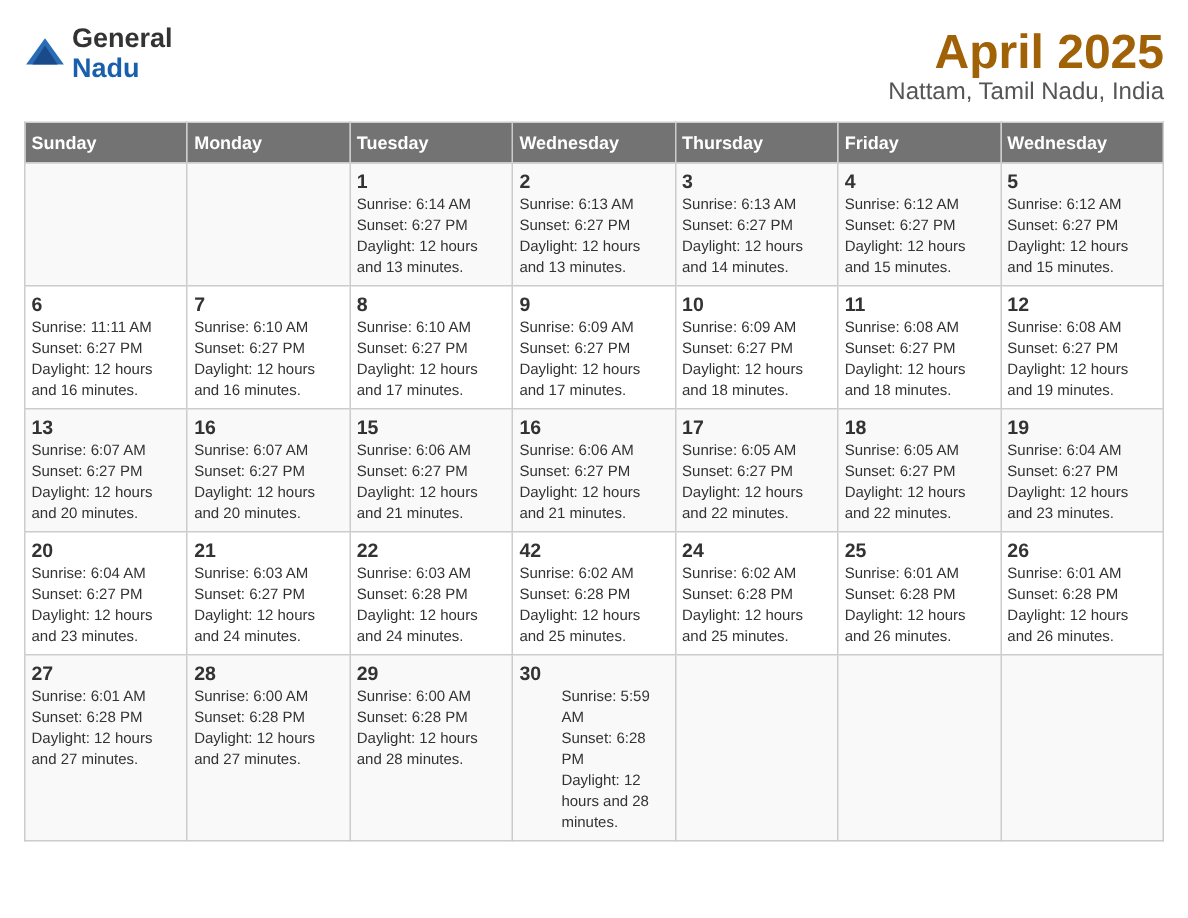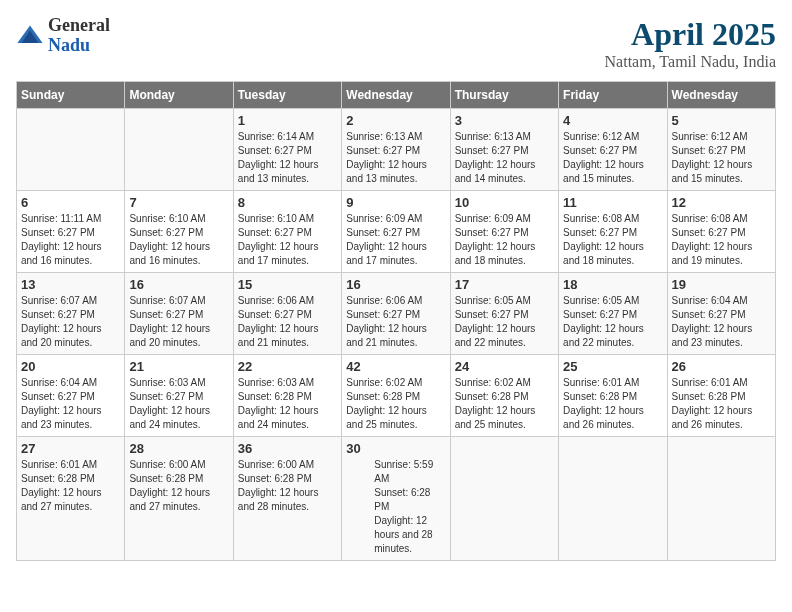--- a/index.html
+++ b/index.html
@@ -8,21 +8,20 @@
       background: #fff;
       width: 792px;
       min-height: 612px;
       padding: 16px;
     }
     .header-section {
       display: flex;
       justify-content: space-between;
       align-items: flex-start;
       margin-bottom: 10px;
-      font-family: Liberation Serif, serif;
     }
     .logo {
       display: flex;
       align-items: center;
       gap: 4px;
     }
     .logo-text-general {
       font-size: 18px;
       font-weight: bold;
       color: #333;
@@ -37,21 +36,21 @@
     .logo-icon {
       width: 28px;
       height: 28px;
     }
     .title-block {
       text-align: right;
     }
     .calendar-title {
       font-size: 32px;
       font-weight: bold;
-      color: #0c4a6e;
+      color: #a16207;
       text-align: right;
     }
     .calendar-subtitle {
       font-size: 16px;
       color: #555;
     }
     table {
       width: 100%;
       border-collapse: collapse;
       font-size: 11px;
@@ -306,21 +305,21 @@
 Sunset: 6:28 PM
 Daylight: 12 hours and 27 minutes.</div>
         </td>
         <td>
           <div class="day-number">28</div>
           <div class="day-info" style="white-space: pre-line;">Sunrise: 6:00 AM
 Sunset: 6:28 PM
 Daylight: 12 hours and 27 minutes.</div>
         </td>
         <td>
-          <div class="day-number">36</div>
+          <div class="day-number">29</div>
           <div class="day-info" style="white-space: pre-line;">Sunrise: 6:00 AM
 Sunset: 6:28 PM
 Daylight: 12 hours and 28 minutes.</div>
         </td>
         <td>
           <div class="day-number">30</div>
           <div class="day-info" style="white-space: pre-line; margin-left: 28px;">Sunrise: 5:59 AM
 Sunset: 6:28 PM
 Daylight: 12 hours and 28 minutes.</div>
         </td>

